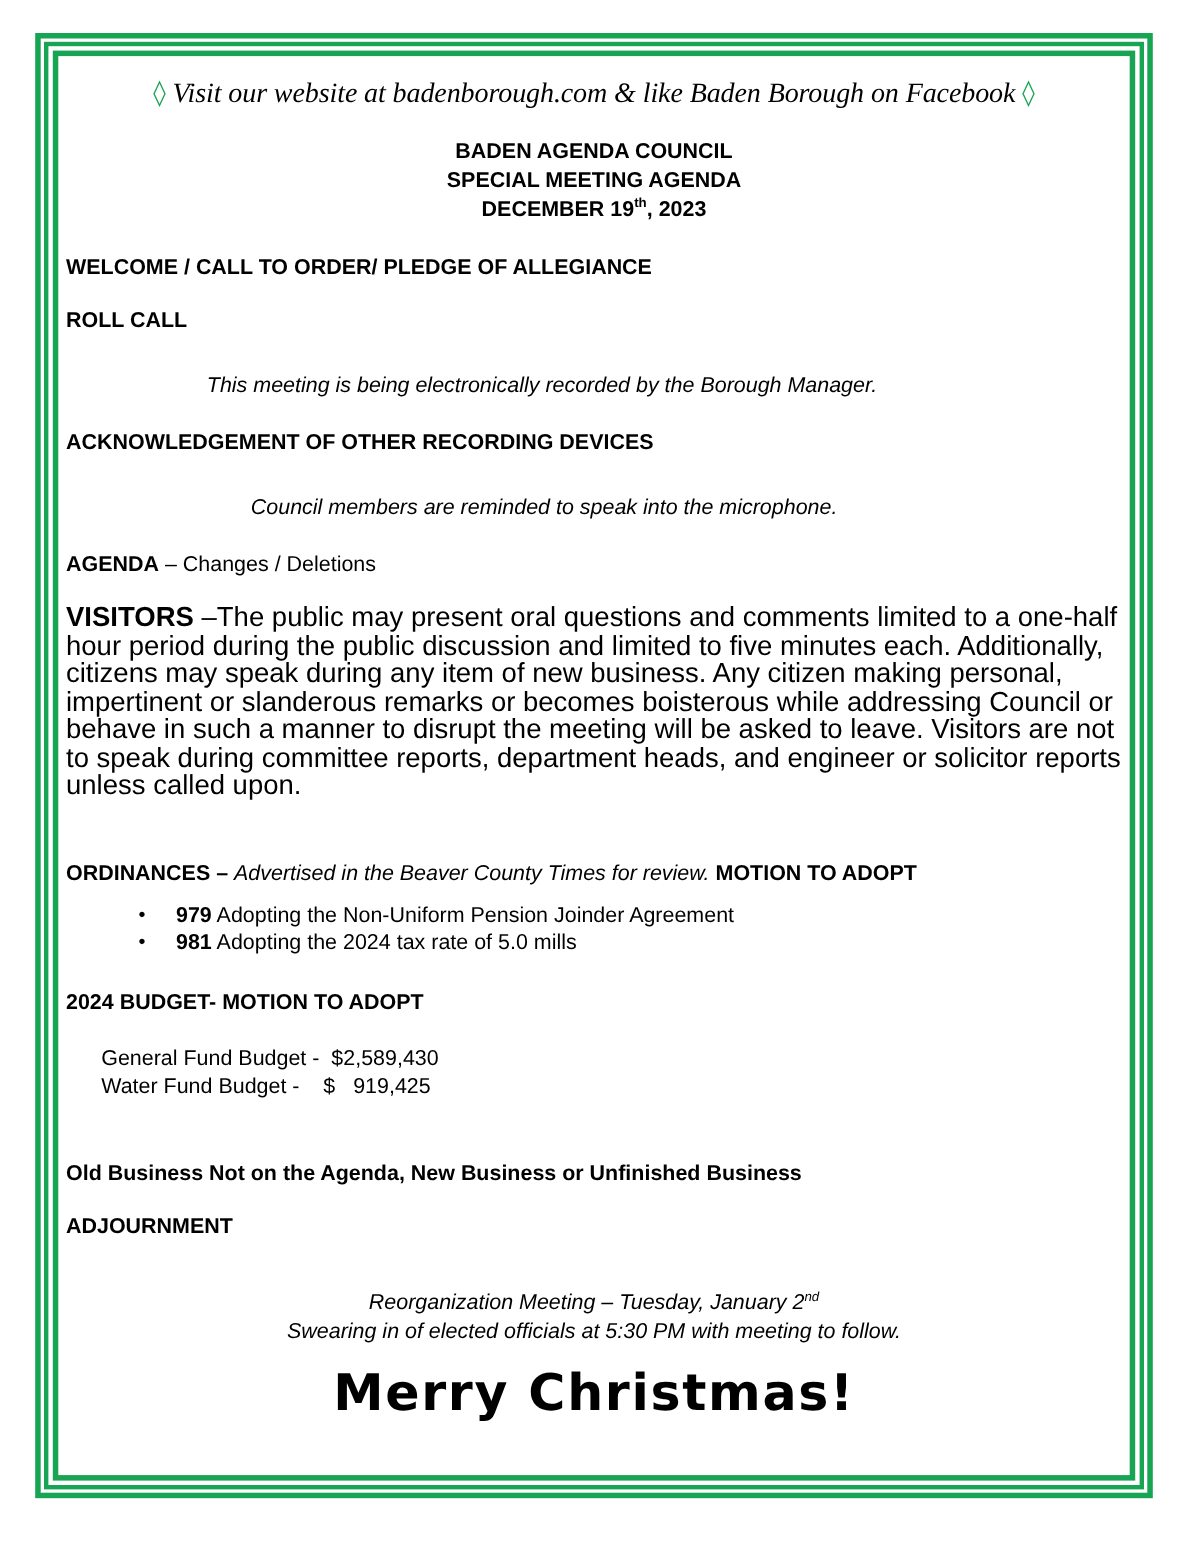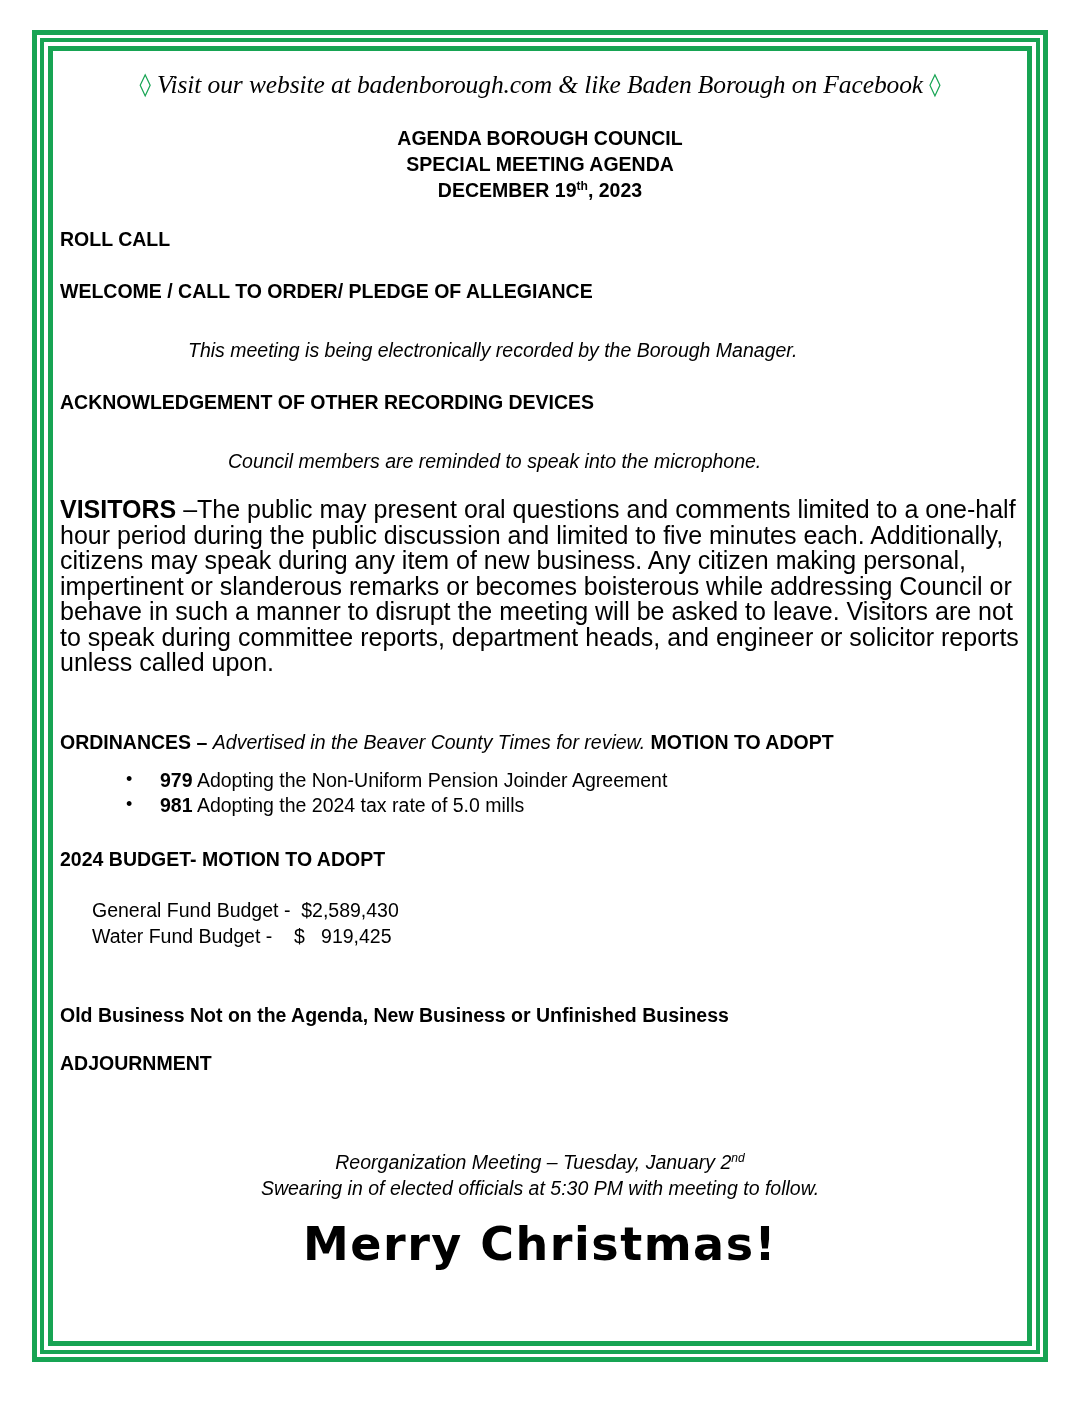--- a/index.html
+++ b/index.html
@@ -145,21 +145,21 @@
 
   .budget-lines {
     margin-top: 26px;
     padding-left: 32px;
     font-size: 19.5px;
     line-height: 26px;
     white-space: pre;
   }
 
   .closing-block {
-    margin-top: 74px;
+    margin-top: 44px;
     text-align: center;
     font-style: italic;
     font-size: 19.5px;
     line-height: 26px;
   }
 
   .merry {
     text-align: center;
     margin-top: 16px;
     font-family: "DejaVu Sans", sans-serif;
@@ -181,35 +181,36 @@
 
   <div id="content">
 
     <div class="website-line">
       <span class="diamond">◊</span>
       <span class="website-text">Visit our website at badenborough.com &amp; like Baden Borough on Facebook</span>
       <span class="diamond">◊</span>
     </div>
 
     <div class="title-block">
-      <span class="tline">AGENDA BOROUGH COUNCIL</span>
+      <span class="tline">BADEN AGENDA COUNCIL</span>
       <span class="tline">SPECIAL MEETING AGENDA</span>
       <span class="tline"><span>DECEMBER 19</span><sup>th</sup><span>, 2023</span></span>
     </div>
 
+    <div class="section-head">WELCOME / CALL TO ORDER/ PLEDGE OF ALLEGIANCE</div>
+
     <div class="section-head tight">ROLL CALL</div>
 
-    <div class="section-head">WELCOME / CALL TO ORDER/ PLEDGE OF ALLEGIANCE</div>
-
     <div class="indent-italic">This meeting is being electronically recorded by the Borough Manager.</div>
 
     <div class="section-head">ACKNOWLEDGEMENT OF OTHER RECORDING DEVICES</div>
 
     <div class="indent-italic deep">Council members are reminded to speak into the microphone.</div>
 
+    <div class="mixed-line"><b>AGENDA</b><span> – Changes / Deletions</span></div>
 
     <div class="para"><b>VISITORS</b><span> –The public may present oral questions and comments limited to a one-half hour period during the public discussion and limited to five minutes each.  Additionally, citizens may speak during any item of new business.  Any citizen making personal, impertinent or slanderous remarks or becomes boisterous while addressing Council or behave in such a manner to disrupt the meeting will be asked to leave.  Visitors are not to speak during committee reports, department heads, and engineer or solicitor reports unless called upon.</span></div>
 
     <div class="spacer-lg"></div>
 
     <div class="mixed-line"><b>ORDINANCES – </b><span class="bi">Advertised in the Beaver County Times for review.</span><b> MOTION TO ADOPT</b></div>
 
     <ul class="ord-list">
       <li><b>979</b><span> Adopting the Non-Uniform Pension Joinder Agreement</span></li>
       <li><b>981</b><span> Adopting the 2024 tax rate of 5.0 mills</span></li>

